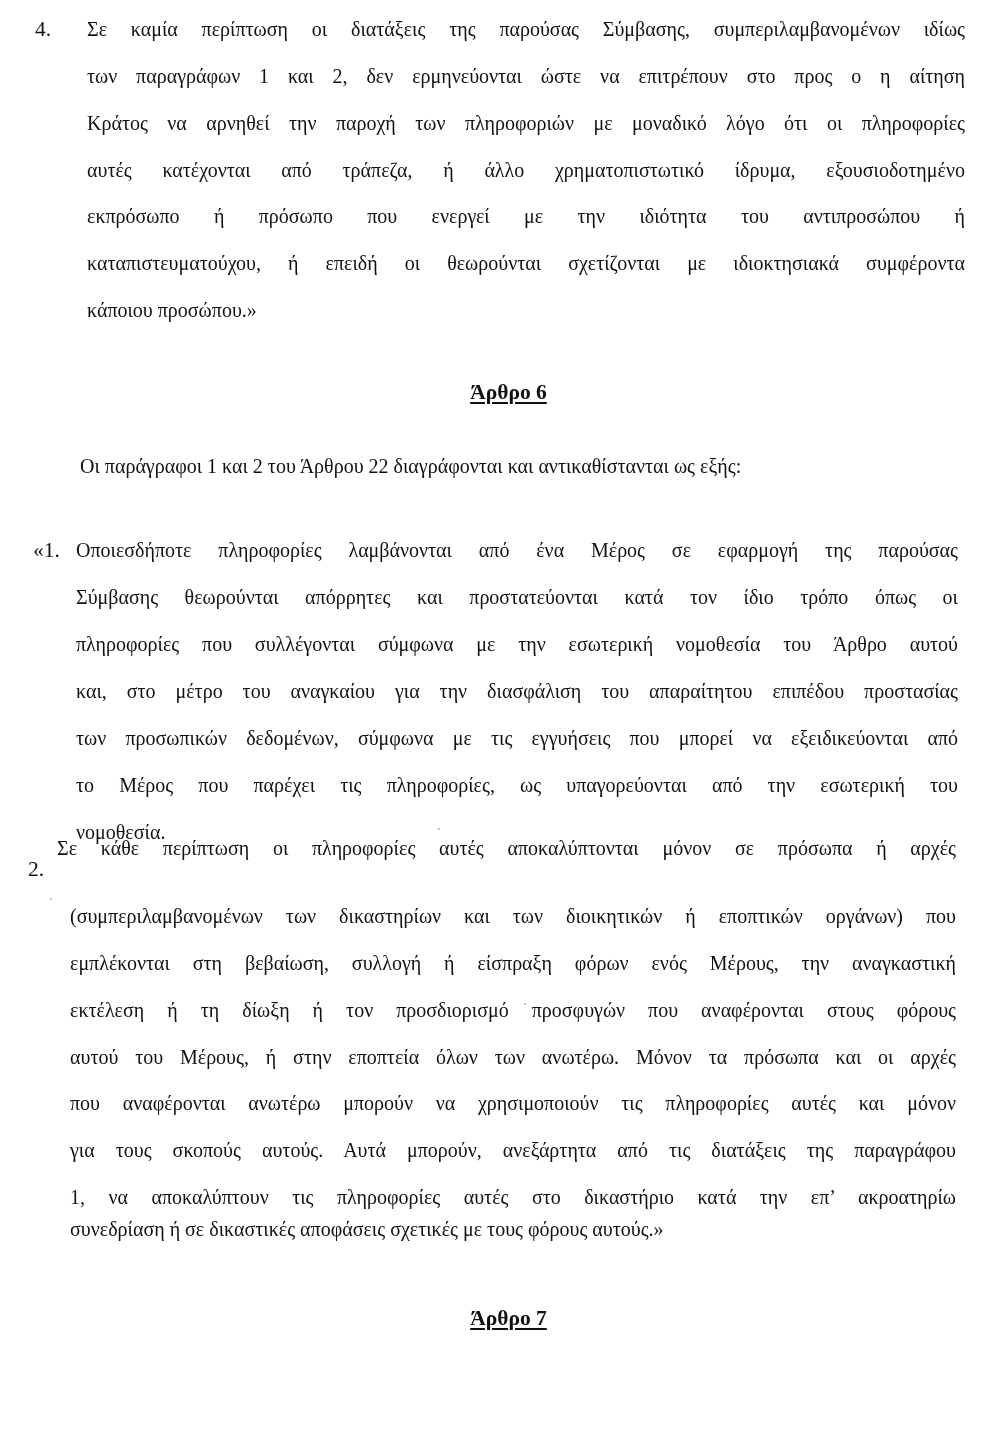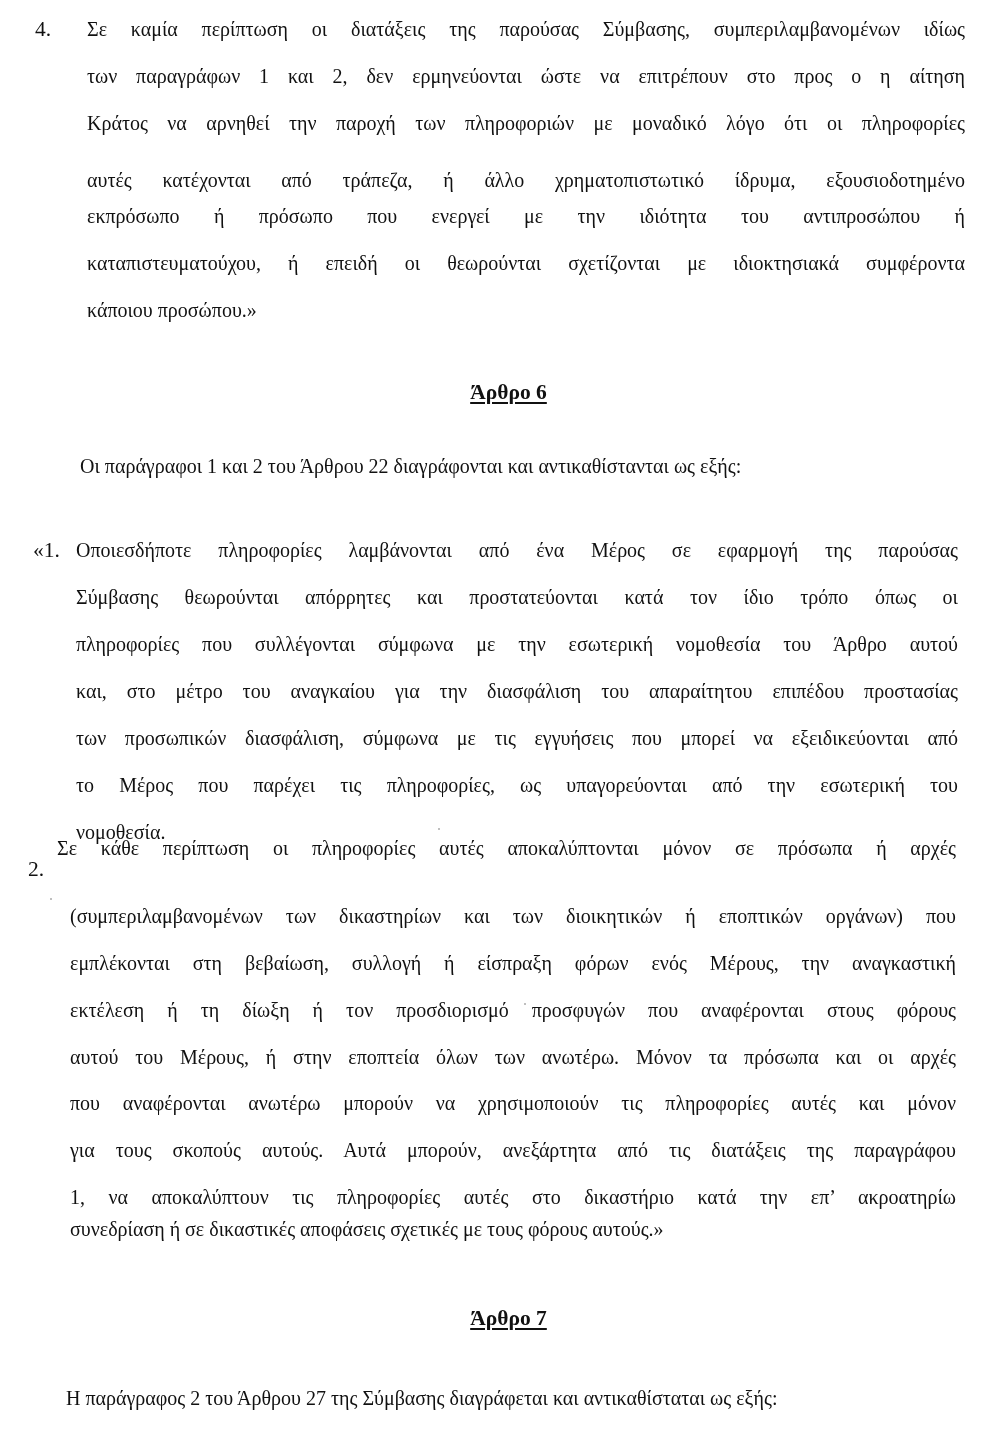--- a/index.html
+++ b/index.html
@@ -16,54 +16,53 @@
 </head>
 <body>
 
 <div class="page">
 
   <div>
     <span class="num" style="left:35px; top:16px;">4.</span>
     <div class="line just" style="left:87px; top:16px; width:878px;">Σε καμία περίπτωση οι διατάξεις της παρούσας Σύμβασης, συμπεριλαμβανομένων ιδίως</div>
     <div class="line just" style="left:87px; top:63px; width:878px;">των παραγράφων 1 και 2, δεν ερμηνεύονται ώστε να επιτρέπουν στο προς ο η αίτηση</div>
     <div class="line just" style="left:87px; top:110px; width:878px;">Κράτος να αρνηθεί την παροχή των πληροφοριών με μοναδικό λόγο ότι οι πληροφορίες</div>
-    <div class="line just" style="left:87px; top:157px; width:878px;margin-top:10px;">αυτές κατέχονται από τράπεζα, ή άλλο χρηματοπιστωτικό ίδρυμα, εξουσιοδοτημένο</div>
+    <div class="line just" style="left:87px; top:157px; width:878px;">αυτές κατέχονται από τράπεζα, ή άλλο χρηματοπιστωτικό ίδρυμα, εξουσιοδοτημένο</div>
     <div class="line just" style="left:87px; top:203px; width:878px;">εκπρόσωπο ή πρόσωπο που ενεργεί με την ιδιότητα του αντιπροσώπου ή</div>
     <div class="line just" style="left:87px; top:250px; width:878px;">καταπιστευματούχου, ή επειδή οι θεωρούνται σχετίζονται με ιδιοκτησιακά συμφέροντα</div>
     <div class="line" style="left:87px; top:297px;">κάποιου προσώπου.»</div>
   </div>
 
   <div class="heading" style="top:379px;">Άρθρο 6</div>
 
   <div class="line" style="left:80px; top:453px;">Οι παράγραφοι 1 και 2 του Άρθρου 22 διαγράφονται και  αντικαθίστανται ως εξής:</div>
 
   <div>
     <span class="num" style="left:33px; top:537px;">«1.</span>
     <div class="line just" style="left:76px; top:537px; width:882px;">Οποιεσδήποτε πληροφορίες λαμβάνονται από ένα Μέρος σε εφαρμογή της παρούσας</div>
     <div class="line just" style="left:76px; top:584px; width:882px;">Σύμβασης θεωρούνται απόρρητες και προστατεύονται κατά τον ίδιο τρόπο όπως οι</div>
     <div class="line just" style="left:76px; top:631px; width:882px;">πληροφορίες που συλλέγονται σύμφωνα με την εσωτερική νομοθεσία του Άρθρο αυτού</div>
     <div class="line just" style="left:76px; top:678px; width:882px;">και, στο μέτρο του αναγκαίου για την διασφάλιση του απαραίτητου επιπέδου προστασίας</div>
-    <div class="line just" style="left:76px; top:725px; width:882px;">των προσωπικών διασφάλιση, σύμφωνα με τις εγγυήσεις που μπορεί να εξειδικεύονται από</div>
+    <div class="line just" style="left:76px; top:725px; width:882px;">των προσωπικών δεδομένων, σύμφωνα με τις εγγυήσεις που μπορεί να εξειδικεύονται από</div>
     <div class="line just" style="left:76px; top:772px; width:882px;">το Μέρος που παρέχει τις πληροφορίες, ως υπαγορεύονται από την εσωτερική του</div>
     <div class="line" style="left:76px; top:819px;">νομοθεσία.</div>
   </div>
 
   <div>
     <span class="num" style="left:28px; top:856px;">2.</span>
     <div class="line just" style="left:57px; top:835px; width:899px;">Σε κάθε περίπτωση οι πληροφορίες αυτές αποκαλύπτονται μόνον σε πρόσωπα ή αρχές</div>
     <div class="line just" style="left:70px; top:903px; width:886px;">(συμπεριλαμβανομένων των δικαστηρίων και των διοικητικών ή εποπτικών οργάνων) που</div>
     <div class="line just" style="left:70px; top:950px; width:886px;">εμπλέκονται στη βεβαίωση, συλλογή ή είσπραξη φόρων ενός Μέρους, την αναγκαστική</div>
     <div class="line just" style="left:70px; top:997px; width:886px;">εκτέλεση ή τη δίωξη ή τον προσδιορισμό προσφυγών που αναφέρονται στους φόρους</div>
     <div class="line just" style="left:70px; top:1044px; width:886px;">αυτού του Μέρους, ή στην εποπτεία όλων των ανωτέρω. Μόνον τα πρόσωπα και οι αρχές</div>
     <div class="line just" style="left:70px; top:1090px; width:886px;">που αναφέρονται ανωτέρω μπορούν να χρησιμοποιούν τις πληροφορίες αυτές και μόνον</div>
     <div class="line just" style="left:70px; top:1137px; width:886px;">για τους σκοπούς αυτούς. Αυτά μπορούν, ανεξάρτητα από τις διατάξεις της παραγράφου</div>
     <div class="line just" style="left:70px; top:1184px; width:886px;">1, να αποκαλύπτουν τις πληροφορίες αυτές στο δικαστήριο κατά την επ’ ακροατηρίω</div>
     <div class="line" style="left:70px; top:1216px;">συνεδρίαση ή σε δικαστικές αποφάσεις σχετικές με τους φόρους αυτούς.»</div>
   </div>
 
   <div class="heading" style="top:1305px;">Άρθρο 7</div>
 
-  <div class="line" style="left:66px; top:1385px;">Η παράγραφος 2 του Άρθρου 27 της Σύμβασης διαγράφεται και αντικαθίσταται ως εξής:</div>
 
   <span class="speck" style="left:438px; top:828px;"></span>
   <span class="speck" style="left:50px; top:898px;"></span>
   <span class="speck" style="left:524px; top:1003px;"></span>
 </div>
 
 </body></html>

